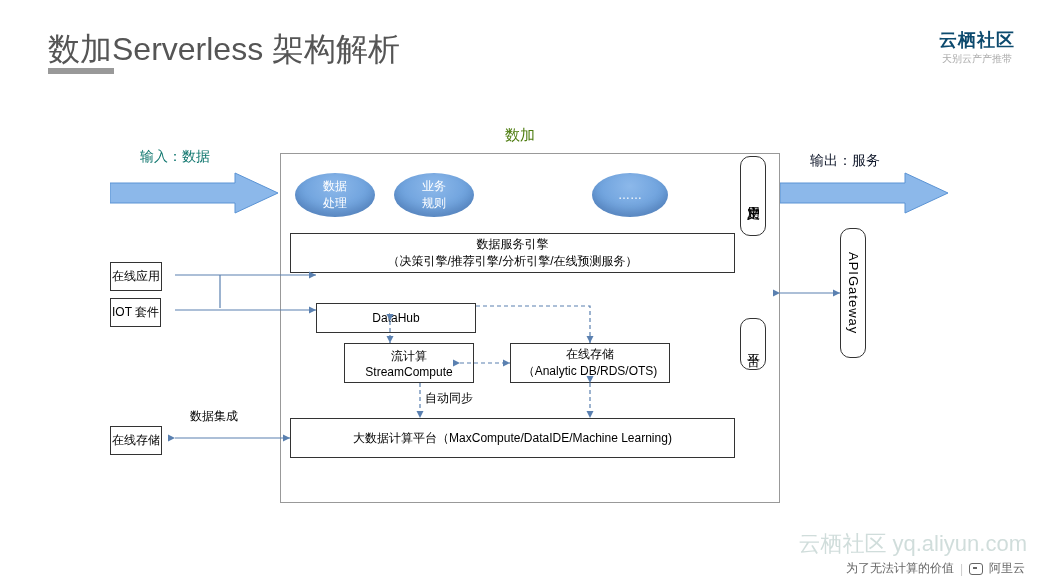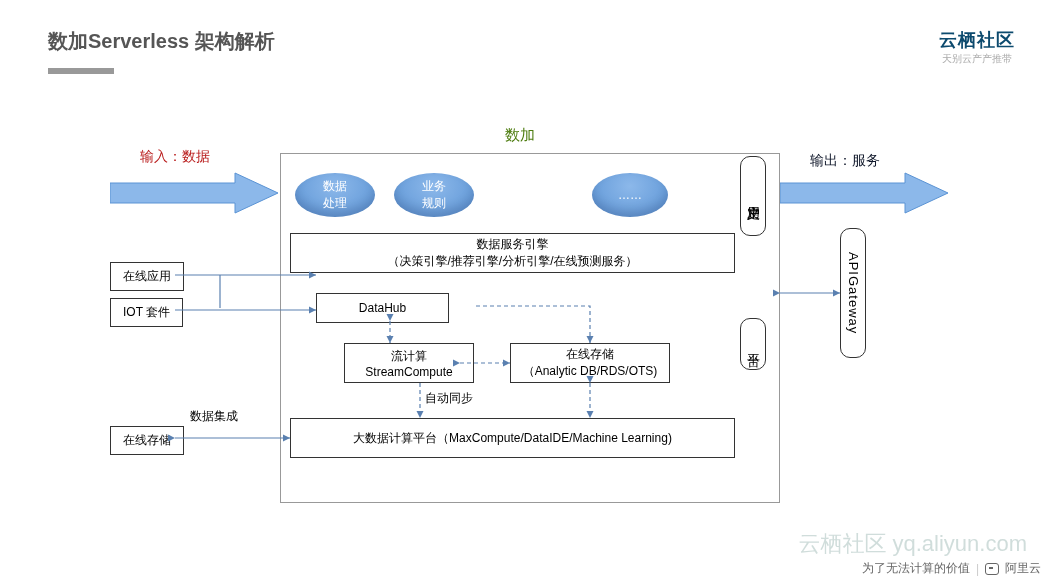--- a/index.html
+++ b/index.html
@@ -1,51 +1,51 @@
 <!DOCTYPE html>
 <html><head>
 <meta charset="utf-8">
 <style>
 *{box-sizing:border-box;margin:0;padding:0}
 body{width:1045px;height:585px;background:#fff;font-family:"Microsoft YaHei",Arial,sans-serif;position:relative;overflow:hidden}
 .slide{width:100%;height:100%;position:relative}
-.title{position:absolute;top:28px;left:48px;font-size:20px;color:#555;font-weight:bold}
+.title{position:absolute;top:28px;left:48px;font-size:32px;color:#555;font-weight:normal}
 .title-underline{position:absolute;top:68px;left:48px;width:66px;height:6px;background:#999}
 .logo-yq{position:absolute;top:28px;right:30px;text-align:center}
 .logo-yq .main{color:#0c4a6e;font-size:18px;font-weight:bold;letter-spacing:1px}
 .logo-yq .sub{color:#aaa;font-size:10px}
-.footer{position:absolute;bottom:8px;right:4px;font-size:12px;color:#666;display:flex;align-items:center;gap:6px}
+.footer{position:absolute;bottom:8px;right:20px;font-size:12px;color:#666;display:flex;align-items:center;gap:6px}
 .footer-sep{color:#ccc}
 .footer-ali-icon{display:inline-block;width:14px;height:12px;border:1.5px solid #666;border-radius:3px;position:relative}
 .footer-ali-icon:before{content:"";position:absolute;left:3px;top:3px;width:4px;height:2px;background:#666}
 .watermark{position:absolute;bottom:26px;right:18px;font-size:22px;color:rgba(150,180,175,0.45);letter-spacing:0px}
 .diagram{position:absolute;top:118px;left:80px;width:900px;height:400px}
 .big-box{position:absolute;top:35px;left:200px;width:500px;height:350px;border:1px solid #999}
 .big-box-title{position:absolute;top:8px;left:425px;font-size:15px;color:#4d7c0f}
 .arrow-in{position:absolute;top:50px;left:30px;width:170px;height:50px}
 .arrow-in svg{width:100%;height:100%}
-.arrow-in-label{position:absolute;top:30px;left:60px;font-size:14px;color:#b91c1c}
+.arrow-in-label{position:absolute;top:30px;left:60px;font-size:14px;color:#0f766e}
 .arrow-out{position:absolute;top:50px;left:700px;width:170px;height:50px}
 .arrow-out-label{position:absolute;top:34px;left:730px;font-size:14px;color:#0f172a}
 .bubble{position:absolute;background:radial-gradient(ellipse at 50% 30%,#8cb8ea,#5a93d4);border-radius:50%;text-align:center;color:#fff;font-size:12px;display:flex;align-items:center;justify-content:center;white-space:pre;box-shadow:inset 0 -6px 10px rgba(0,0,40,0.15)}
 .b1{top:55px;left:215px;width:80px;height:44px}
 .b2{top:55px;left:314px;width:80px;height:44px}
 .b3{top:55px;left:413px;width:80px;height:44px}
 .b4{top:55px;left:512px;width:76px;height:44px}
 .vbox{position:absolute;border:1px solid #333;border-radius:10px;writing-mode:vertical-rl;text-orientation:upright;font-size:13px;display:flex;align-items:center;justify-content:center;padding:6px 2px}
 .vb1{top:38px;left:660px;height:80px;width:26px}
 .vb2{top:200px;left:660px;height:52px;width:26px}
 .vb3{top:110px;left:760px;height:130px;width:26px}
 .hbox{position:absolute;border:1px solid #333;font-size:12px;text-align:center;display:flex;flex-direction:column;justify-content:center;background:#fff}
 .svc-engine{top:115px;left:210px;width:445px;height:40px}
-.datahub{top:175px;left:236px;width:133px;height:30px}
+.datahub{top:185px;left:236px;width:160px;height:30px}
 .stream{top:225px;left:264px;width:130px;height:40px}
 .storage{top:225px;left:430px;width:160px;height:40px}
 .compute{top:300px;left:210px;width:445px;height:40px}
-.ext-box{position:absolute;border:1px solid #333;font-size:12px;text-align:center;padding:5px 12px;background:#fff}
+.ext-box{position:absolute;border:1px solid #333;font-size:12px;text-align:center;padding:5px 1px;background:#fff}
 .ext1{top:144px;left:30px}
 .ext2{top:180px;left:30px}
 .ext3{top:308px;left:30px}
 .ext3-label{position:absolute;top:290px;left:110px;font-size:12px}
 .sync-label{position:absolute;top:272px;left:345px;font-size:12px}
 .dashed-line{stroke:#5a80b0;stroke-width:1.2;stroke-dasharray:4,3;fill:none}
 .solid-line{stroke:#5a80b0;stroke-width:1.2;fill:none}
 .arrowhead{fill:#5a80b0}
 svg.connector{position:absolute;top:0;left:0;pointer-events:none}
 </style>

